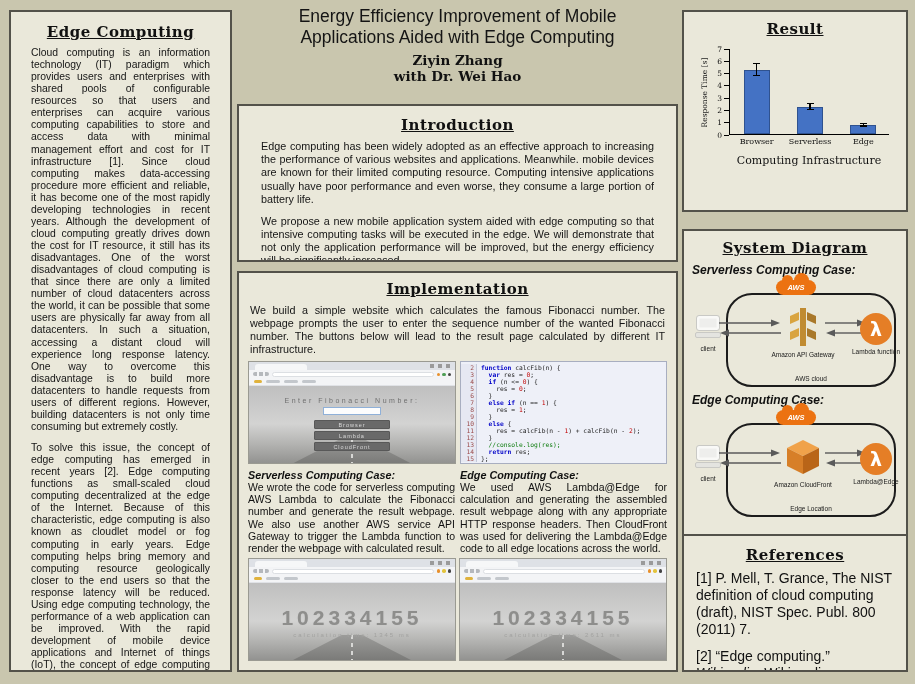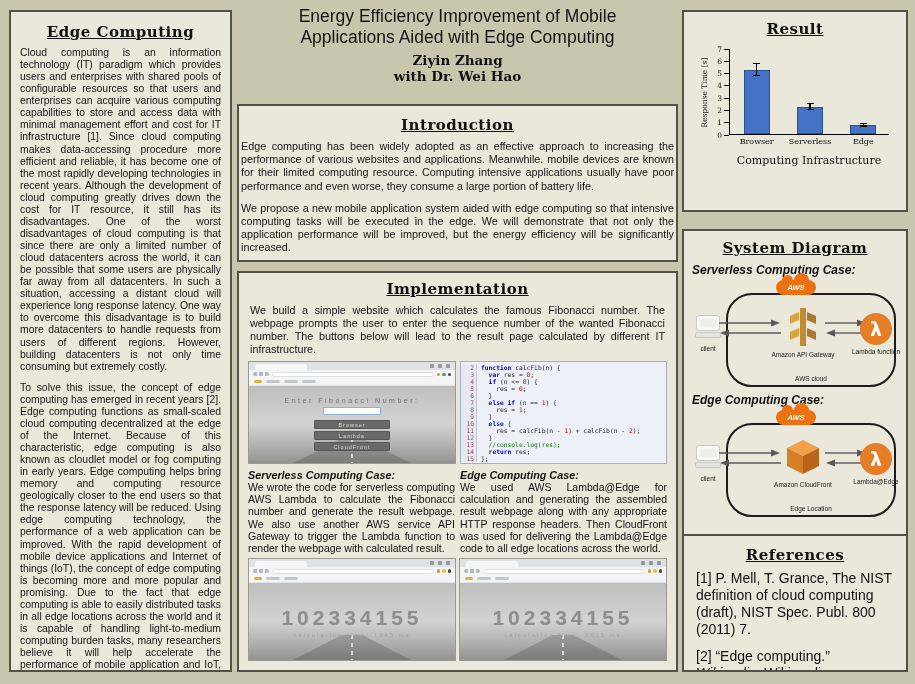--- a/index.html
+++ b/index.html
@@ -6,30 +6,30 @@
   html,body{width:915px;height:684px;overflow:hidden}
   body{font-family:"Liberation Sans",sans-serif;background:#c9c6ae;color:#111}
   .poster{position:relative;width:915px;height:684px;background:#c9c6ae;overflow:hidden}
   .box{position:absolute;background:#eae8da;border:2px solid #53524a;overflow:hidden}
   .sec-head{font-family:"DejaVu Serif",serif;font-weight:bold;text-align:center;
             text-decoration:underline;font-size:15px;margin:4px 0 6px;letter-spacing:.5px}
   .body-text{font-size:10.4px;text-align:justify;line-height:1.16;color:#151515}
   .body-text + .body-text{margin-top:9px}
 
   
-  #box-edge{left:9px;top:10px;width:223px;height:662px;padding:7px 9px}
+  #box-edge{left:9px;top:10px;width:223px;height:662px;padding:7px 20px}
 
   
   #title-block{position:absolute;left:237px;top:6px;width:441px;text-align:center}
   .main-title{font-size:17.5px;line-height:1.22;color:#141414}
   .author{font-family:"DejaVu Serif",serif;font-weight:bold;font-size:13.5px;margin-top:3px}
   .advisor{font-family:"DejaVu Serif",serif;font-weight:bold;font-size:13.5px}
 
   
-  #box-intro{left:237px;top:104px;width:441px;height:158px;padding:6px 2px}
+  #box-intro{left:237px;top:104px;width:441px;height:158px;padding:6px 22px}
   #box-intro .body-text{font-size:10.8px;line-height:1.22}
 
   
   #box-impl{left:237px;top:271px;width:441px;height:401px;padding:3px 9px}
   #box-impl .impl-para{margin:2px 2px 5px;font-size:10.8px;line-height:1.2}
   .shot-row{display:flex;justify-content:space-between;align-items:flex-start}
   .case-row{display:flex;justify-content:space-between;margin:5px 0 3px}
   .case-col{width:207px}
   .case-head{font-style:italic;font-weight:bold;font-size:10.8px}
   .case-text{font-size:10.5px;text-align:justify;line-height:1.17}

